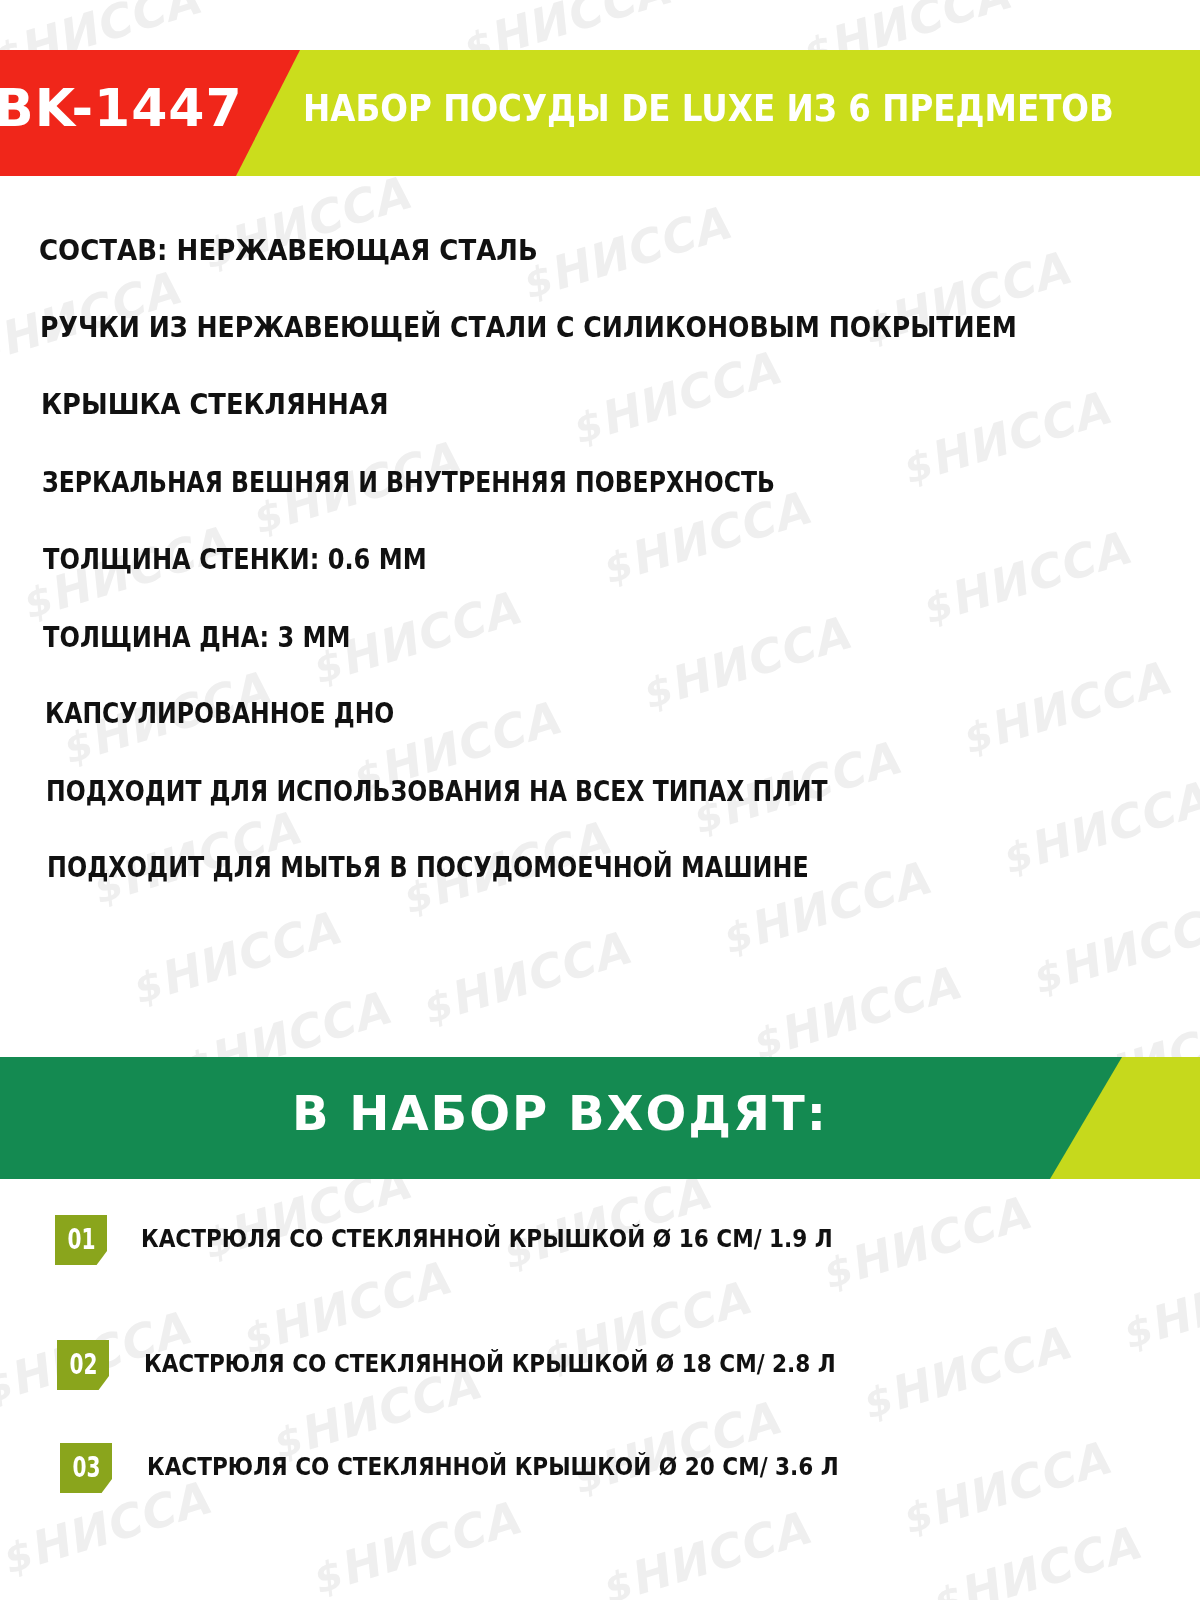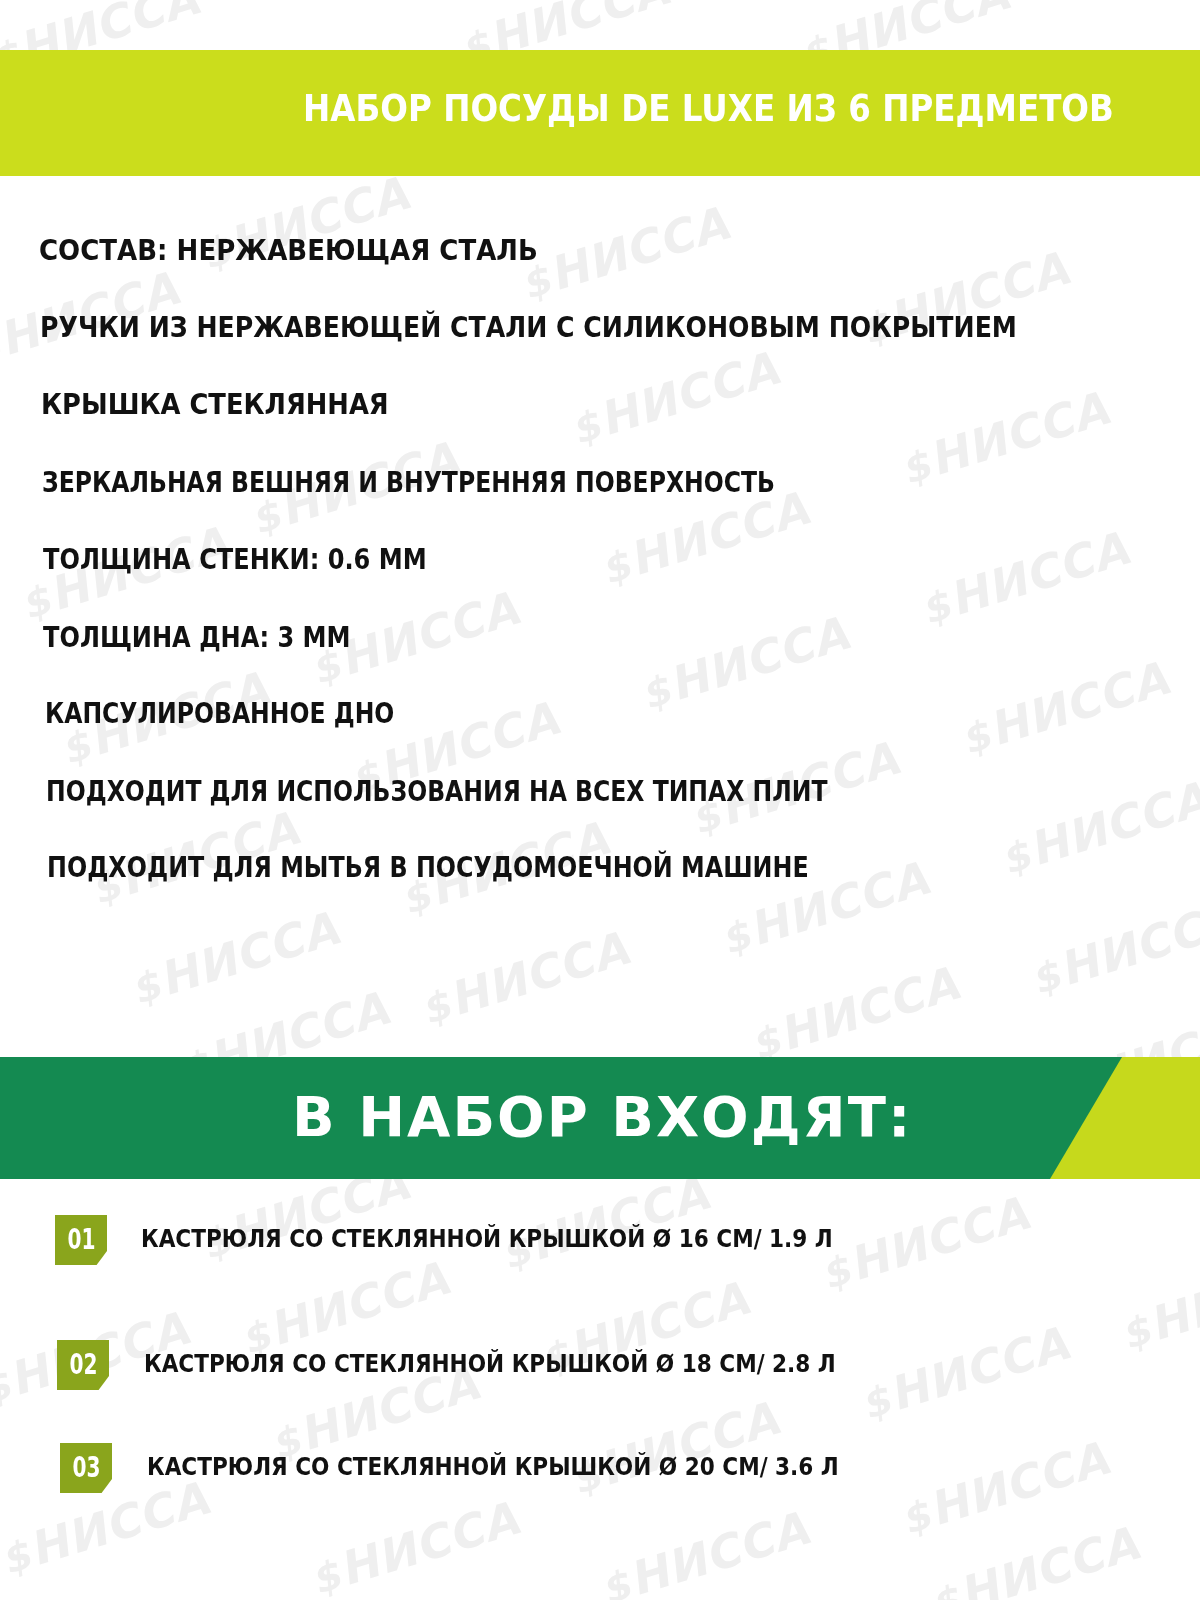--- a/index.html
+++ b/index.html
@@ -118,21 +118,21 @@
       height: 122px;
       background: #148a51;
       clip-path: polygon(0 0, 1122px 0, 1050px 122px, 0 122px);
     }
     .set-banner-title {
       position: absolute;
       left: 292px;
       top: 32px;
       font-family: "DejaVu Sans", sans-serif;
       font-weight: bold;
-      font-size: 56px;
+      font-size: 48px;
       color: #ffffff;
       letter-spacing: 2px;
       white-space: nowrap;
       line-height: 1;
     }
 
     
     .set-items {
       position: absolute;
       left: 0;
@@ -219,20 +219,23 @@
   <div class="wm" style="left:270px; top:1385px;"><span class="wm-mark">$</span><span>НИССА</span></div>
   <div class="wm" style="left:570px; top:1420px;"><span class="wm-mark">$</span><span>НИССА</span></div>
   <div class="wm" style="left:900px; top:1460px;"><span class="wm-mark">$</span><span>НИССА</span></div>
   <div class="wm" style="left:0px; top:1500px;"><span class="wm-mark">$</span><span>НИССА</span></div>
   <div class="wm" style="left:310px; top:1520px;"><span class="wm-mark">$</span><span>НИССА</span></div>
   <div class="wm" style="left:600px; top:1530px;"><span class="wm-mark">$</span><span>НИССА</span></div>
   <div class="wm" style="left:930px; top:1545px;"><span class="wm-mark">$</span><span>НИССА</span></div>
 </div>
 
 <div class="header-bar">
+  <div class="header-red">
+    <div class="header-code">BK-1447</div>
+  </div>
   <div class="header-title">НАБОР ПОСУДЫ DE LUXE ИЗ 6 ПРЕДМЕТОВ</div>
 </div>
 
 <div class="features">
   <div class="feature" style="left:39px; top:237px; transform:scaleX(0.93);">СОСТАВ: НЕРЖАВЕЮЩАЯ СТАЛЬ</div>
   <div class="feature" style="left:40px; top:314px; transform:scaleX(0.90);">РУЧКИ ИЗ НЕРЖАВЕЮЩЕЙ СТАЛИ С СИЛИКОНОВЫМ ПОКРЫТИЕМ</div>
   <div class="feature" style="left:41px; top:391px; transform:scaleX(0.92);">КРЫШКА СТЕКЛЯННАЯ</div>
   <div class="feature" style="left:42px; top:469px; transform:scaleX(0.84);">ЗЕРКАЛЬНАЯ ВЕШНЯЯ И ВНУТРЕННЯЯ ПОВЕРХНОСТЬ</div>
   <div class="feature" style="left:43px; top:546px; transform:scaleX(0.86);">ТОЛЩИНА СТЕНКИ: 0.6 ММ</div>
   <div class="feature" style="left:43px; top:624px; transform:scaleX(0.86);">ТОЛЩИНА ДНА: 3 ММ</div>

